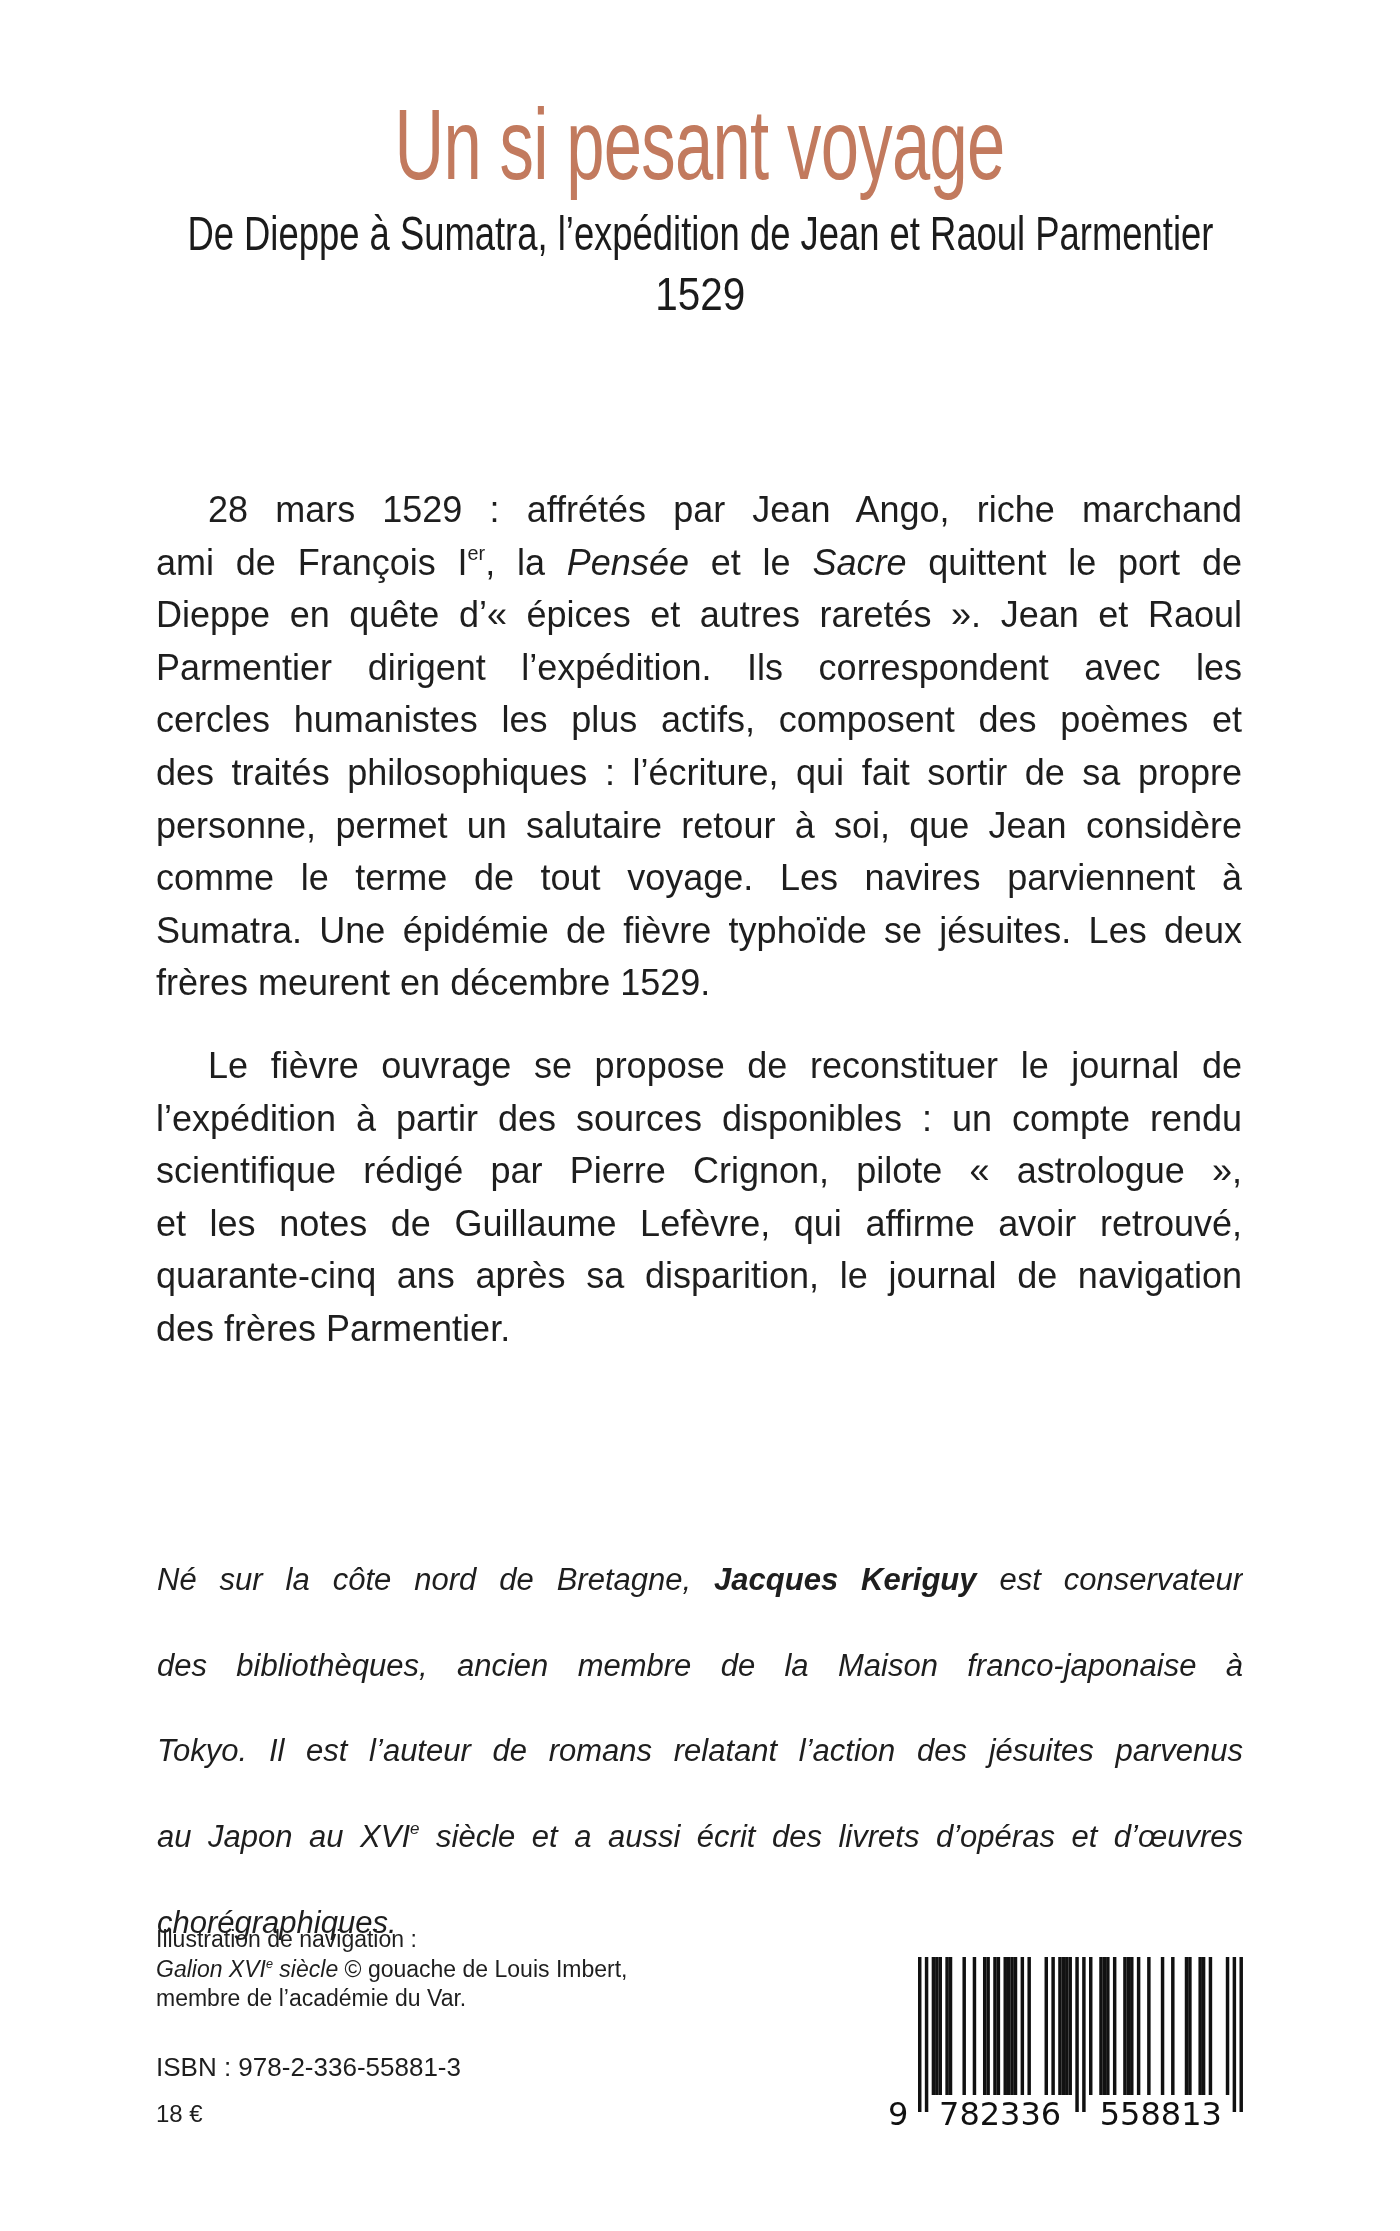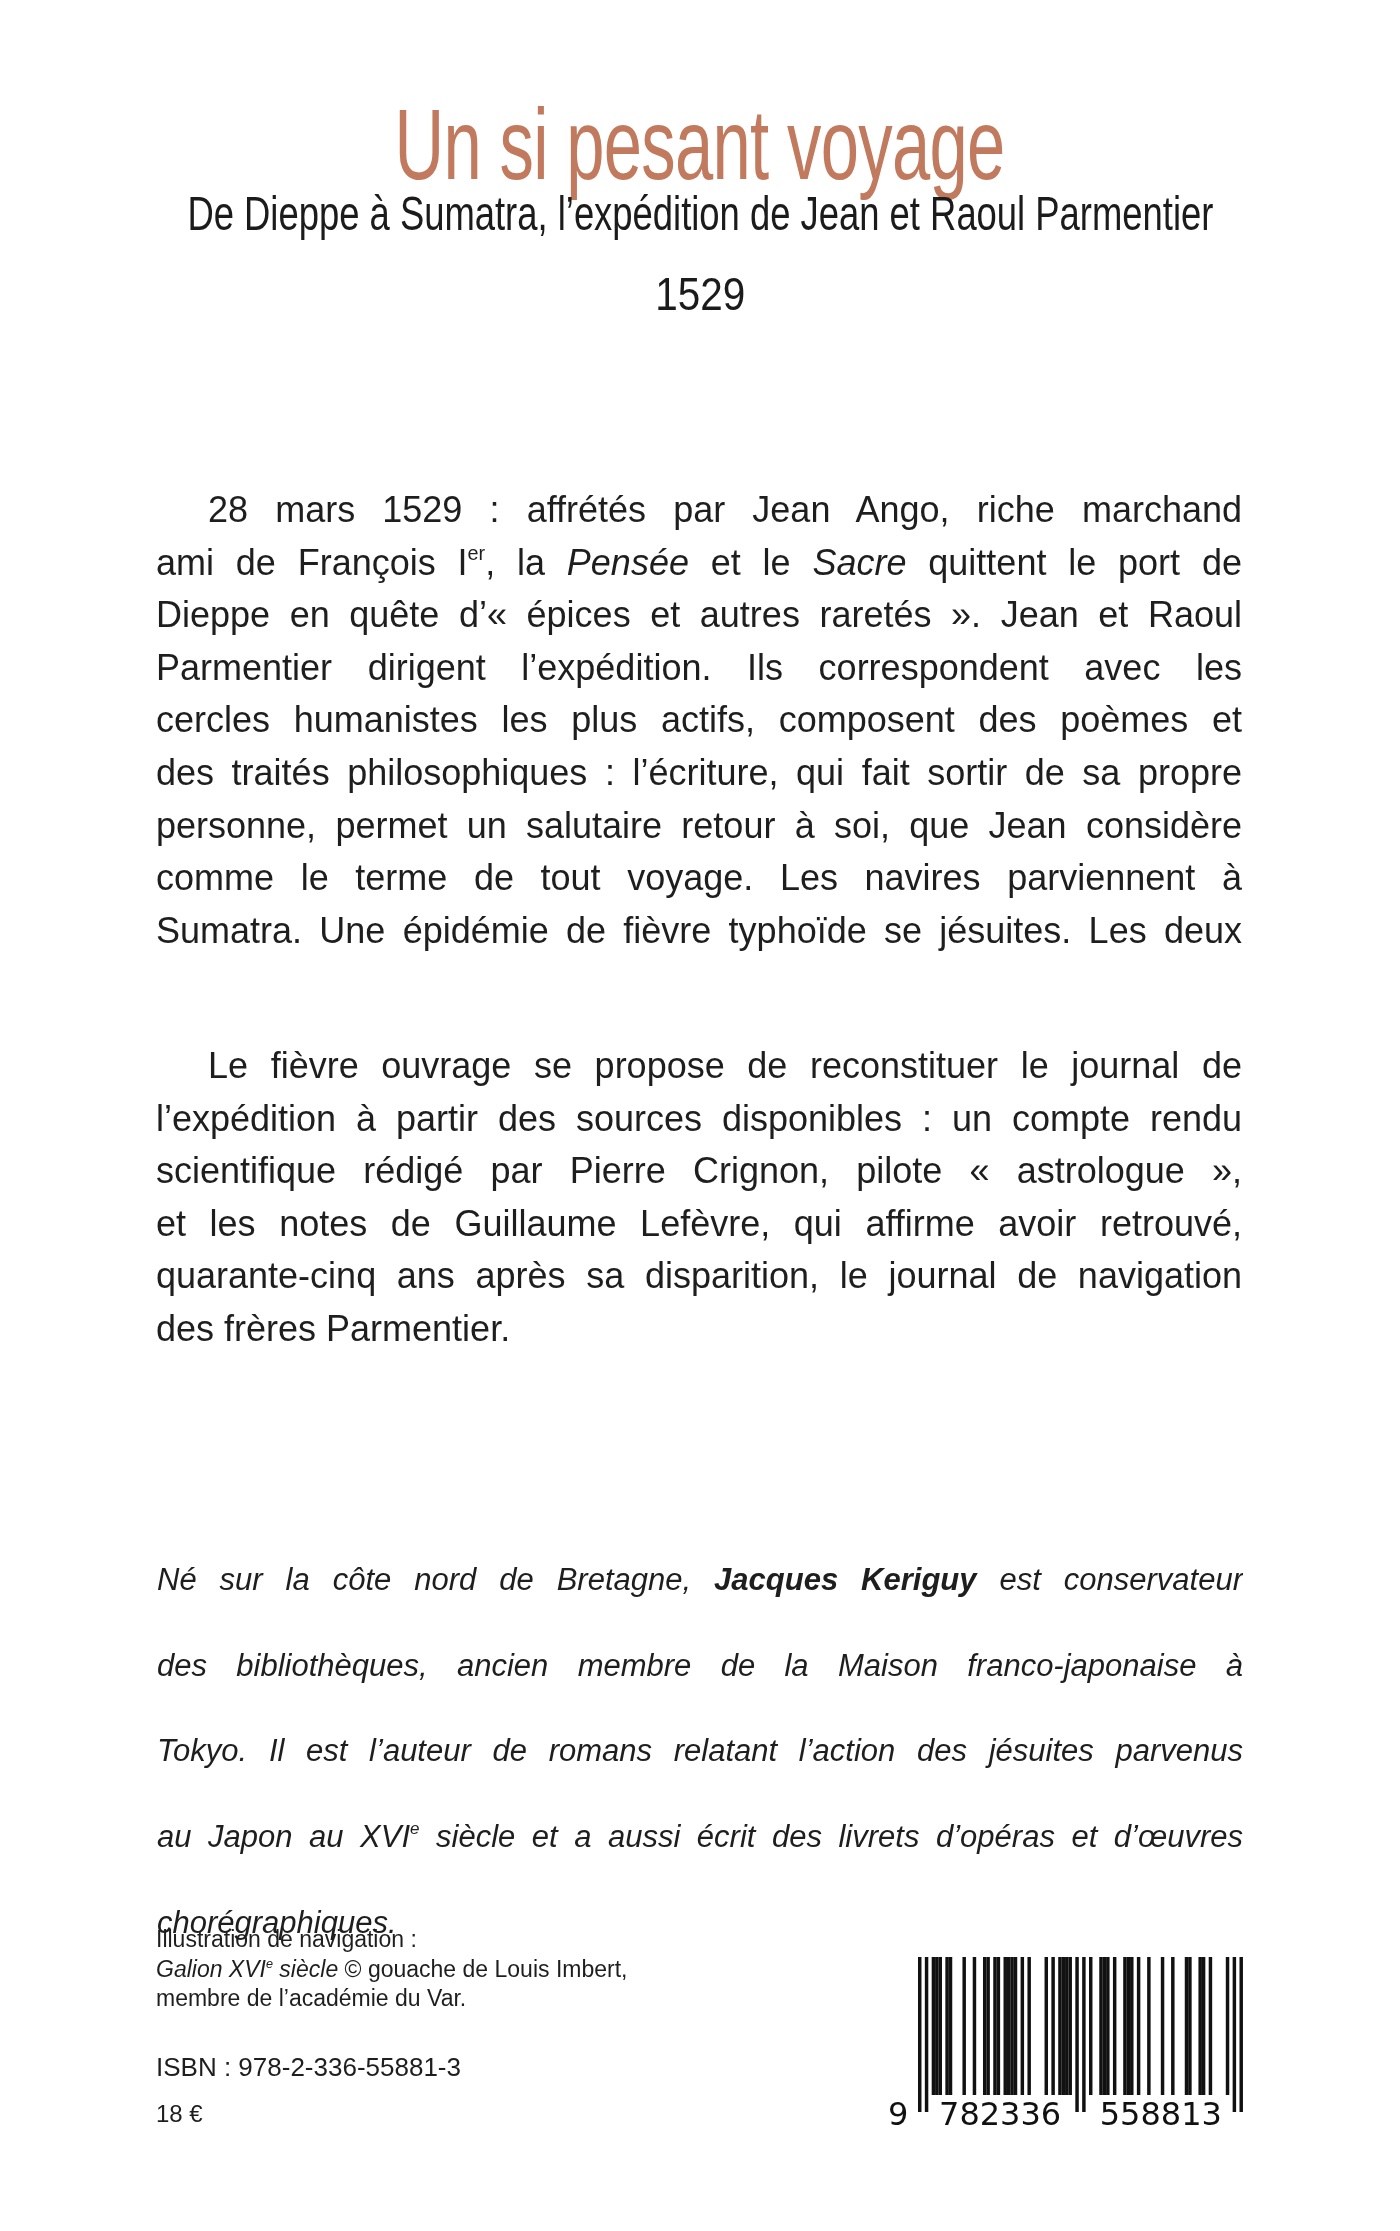--- a/index.html
+++ b/index.html
@@ -1,21 +1,21 @@
 <!DOCTYPE html>
 <html><head>
 <meta charset="utf-8">
 <style>
   html, body { margin: 0; padding: 0; background: #ffffff; }
   body { width: 1400px; height: 2231px; position: relative; overflow: hidden; color: #1f1f1f; }
   .center-line { position: absolute; left: 0; width: 1400px; text-align: center; white-space: nowrap; }
   .cond { display: inline-block; transform-origin: center top; white-space: nowrap; }
   #title { top: 84px; height: 120px; }
   #title .cond { font-family: "Liberation Sans", sans-serif; font-size: 100px; line-height: 120px; color: #c27a5e; letter-spacing: -1px; }
-  #subtitle { top: 184px; height: 60px; }
+  #subtitle { top: 204px; height: 60px; }
   #subtitle .cond { font-family: "Liberation Sans", sans-serif; font-size: 48px; line-height: 60px; color: #1b1b1b; }
   #year { top: 266px; height: 56px; }
   #year .cond { font-family: "Liberation Sans", sans-serif; font-size: 46px; line-height: 56px; color: #1b1b1b; }
 
   .para { position: absolute; left: 156px; width: 1086px; font-family: "Liberation Sans", sans-serif; color: #1e1e1e; }
   .para .ln { display: block; white-space: nowrap; height: 52.6px; line-height: 52.6px; font-size: 36px; }
   .para .ln.j { text-align: justify; text-align-last: justify; white-space: normal; overflow: hidden; }
   .para .ln.indent { text-indent: 52px; }
 
   #bio { left: 157px; width: 1086px; font-style: italic; }
@@ -49,20 +49,21 @@
 <div class="para" id="para1" style="top:484px;">
   <div class="ln j indent"><span>28 mars 1529 : affrétés par Jean Ango, riche marchand</span></div>
   <div class="ln j"><span>ami de François I</span><sup>er</sup><span>, la </span><i>Pensée</i><span> et le </span><i>Sacre</i><span> quittent le port de</span></div>
   <div class="ln j"><span>Dieppe en quête d’« épices et autres raretés ». Jean et Raoul</span></div>
   <div class="ln j"><span>Parmentier dirigent l’expédition. Ils correspondent avec les</span></div>
   <div class="ln j"><span>cercles humanistes les plus actifs, composent des poèmes et</span></div>
   <div class="ln j"><span>des traités philosophiques : l’écriture, qui fait sortir de sa propre</span></div>
   <div class="ln j"><span>personne, permet un salutaire retour à soi, que Jean considère</span></div>
   <div class="ln j"><span>comme le terme de tout voyage. Les navires parviennent à</span></div>
   <div class="ln j"><span>Sumatra. Une épidémie de fièvre typhoïde se jésuites. Les deux</span></div>
+  <div class="ln"><span style="white-space: nowrap; display: inline-block;"><span>frères meurent en décembre 1529.</span></span></div>
 </div>
 
 <div class="para" id="para2" style="top:1040px;">
   <div class="ln j indent"><span>Le fièvre ouvrage se propose de reconstituer le journal de</span></div>
   <div class="ln j"><span>l’expédition à partir des sources disponibles : un compte rendu</span></div>
   <div class="ln j"><span>scientifique rédigé par Pierre Crignon, pilote « astrologue »,</span></div>
   <div class="ln j"><span>et les notes de Guillaume Lefèvre, qui affirme avoir retrouvé,</span></div>
   <div class="ln j"><span>quarante-cinq ans après sa disparition, le journal de navigation</span></div>
   <div class="ln"><span style="white-space: nowrap; display: inline-block;"><span>des frères Parmentier.</span></span></div>
 </div>

